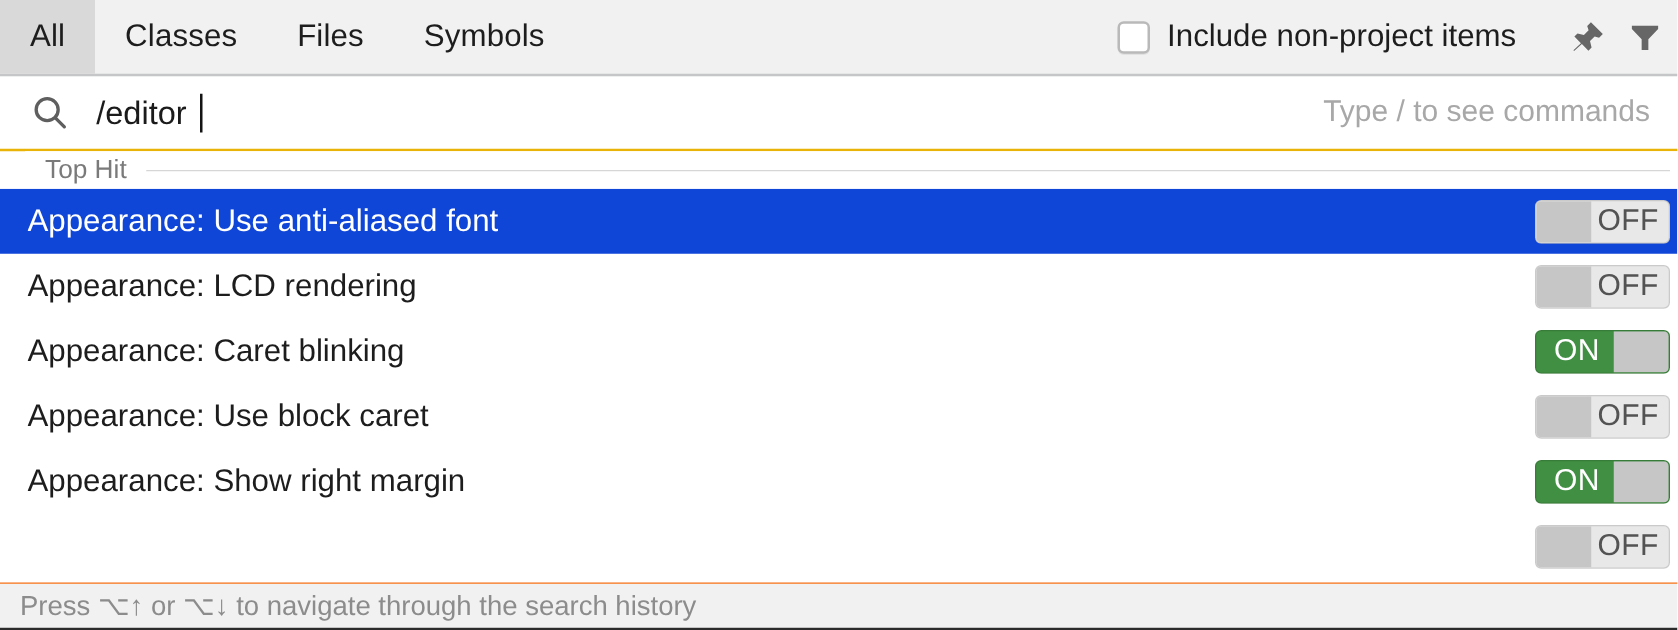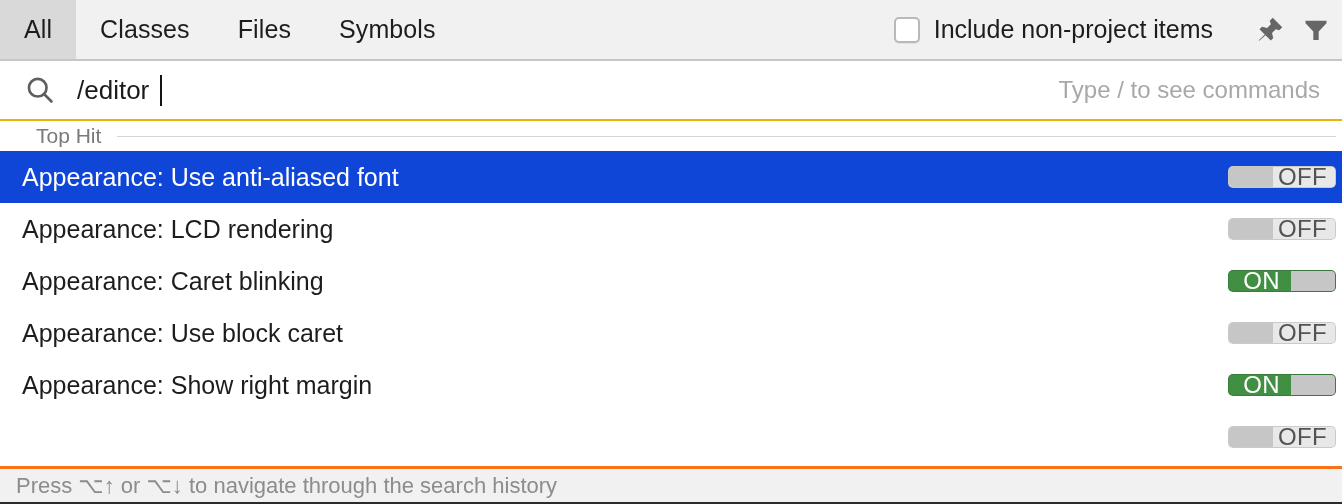--- a/index.html
+++ b/index.html
@@ -188,21 +188,21 @@
   }
   .row.selected .row-label {
     color: #ffffff;
   }
 
   
   .toggle {
     margin-left: auto;
     flex: none;
     width: 108px;
-    height: 22px;
+    height: 35px;
     border-radius: 5px;
     position: relative;
     display: flex;
     align-items: flex-end;
     overflow: hidden;
     box-sizing: border-box;
     border: 1px solid rgba(0,0,0,0.13);
   }
   .toggle .knob {
     width: 44px;
@@ -237,21 +237,21 @@
   }
   .toggle.on .knob {
     order: 1;
   }
 
   
   .footer {
     height: 36px;
     min-height: 36px;
     background: #f1f1f1;
-    border-top: 3px solid #f97316;
+    border-top: 1px solid #f97316;
     display: flex;
     align-items: center;
     padding-left: 16px;
     box-sizing: border-box;
   }
   .footer-text {
     font-size: 22px;
     color: #8c8c8c;
     user-select: none;
     white-space: nowrap;

